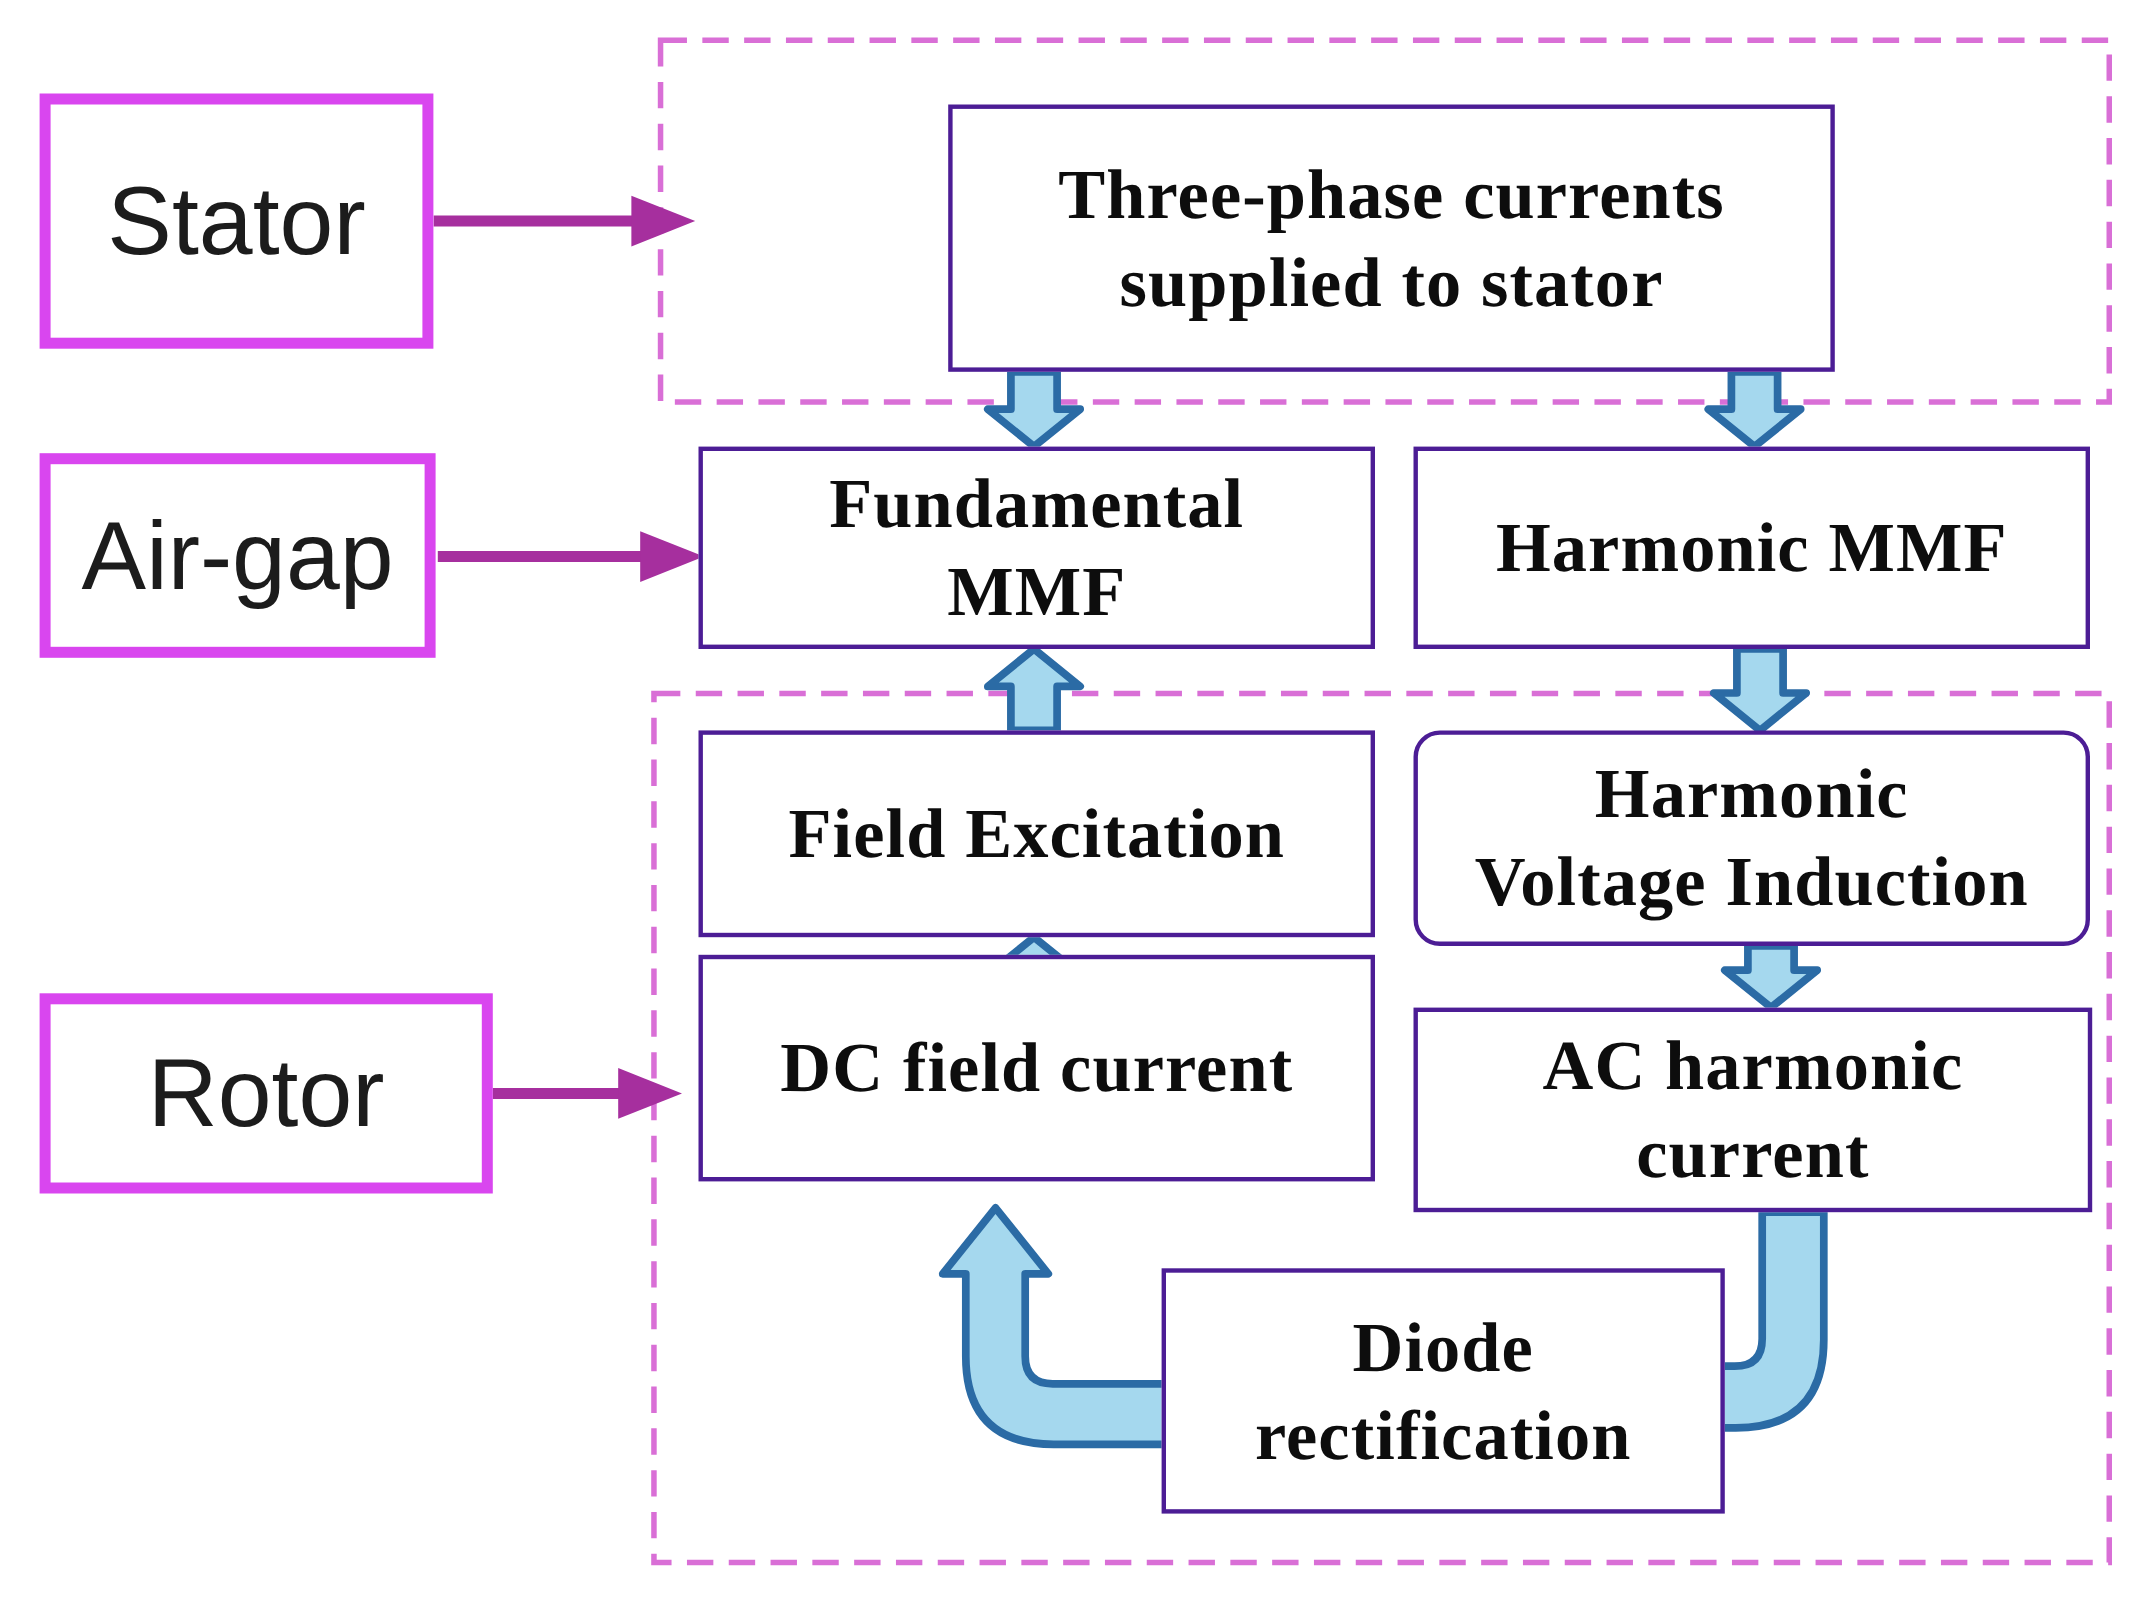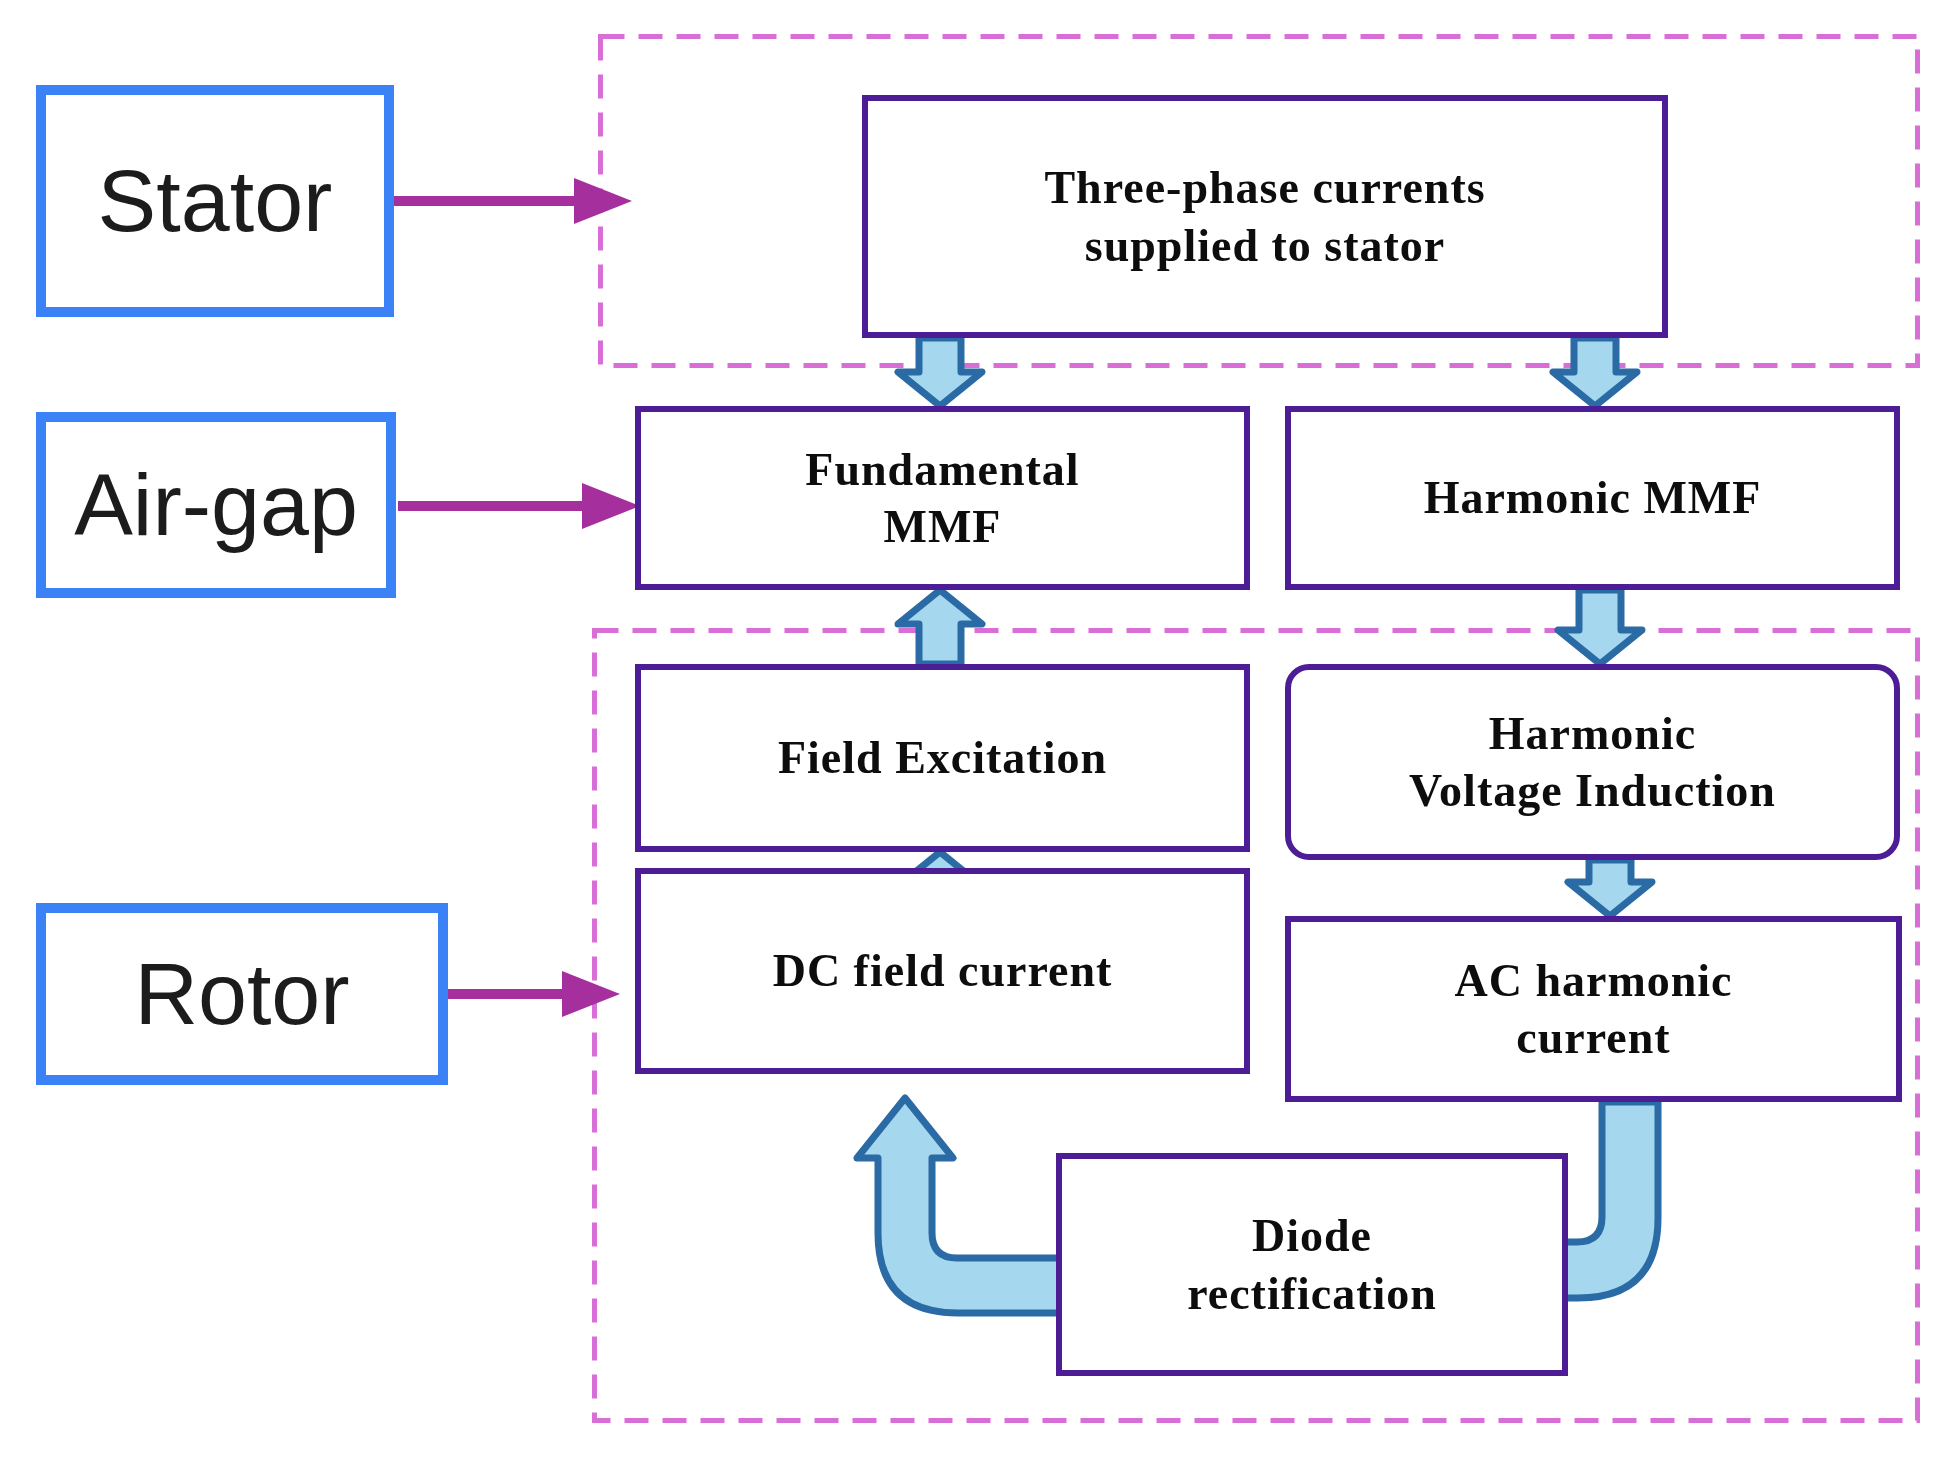--- a/index.html
+++ b/index.html
@@ -22,32 +22,32 @@
     box-sizing: border-box;
     background: #ffffff;
     display: flex;
     flex-direction: column;
     align-items: center;
     justify-content: center;
     text-align: center;
     z-index: 1;
   }
   .node {
-    border: 6px solid #4c1d95;
+    border: 4px solid #4c1d95;
     font-family: "Liberation Serif", serif;
     font-weight: 700;
-    font-size: 46px;
+    font-size: 64px;
     line-height: 1.25;
     color: #0d0d0d;
     letter-spacing: 1px;
     text-align: right;
   }
   .node span { display: block; white-space: nowrap; }
   .rlabel {
-    border: 10px solid #3b82f6;
+    border: 10px solid #d946ef;
     font-family: "Liberation Sans", sans-serif;
     font-weight: 400;
     font-size: 88px;
     color: #1c1c1c;
   }
   
   #three-phase        { left: 862px;  top: 95px;   width: 806px; height: 243px; }
   #fundamental-mmf    { left: 635px;  top: 406px;  width: 615px; height: 184px; }
   #harmonic-mmf       { left: 1285px; top: 406px;  width: 615px; height: 184px; }
   #field-excitation   { left: 635px;  top: 664px;  width: 615px; height: 188px; }

